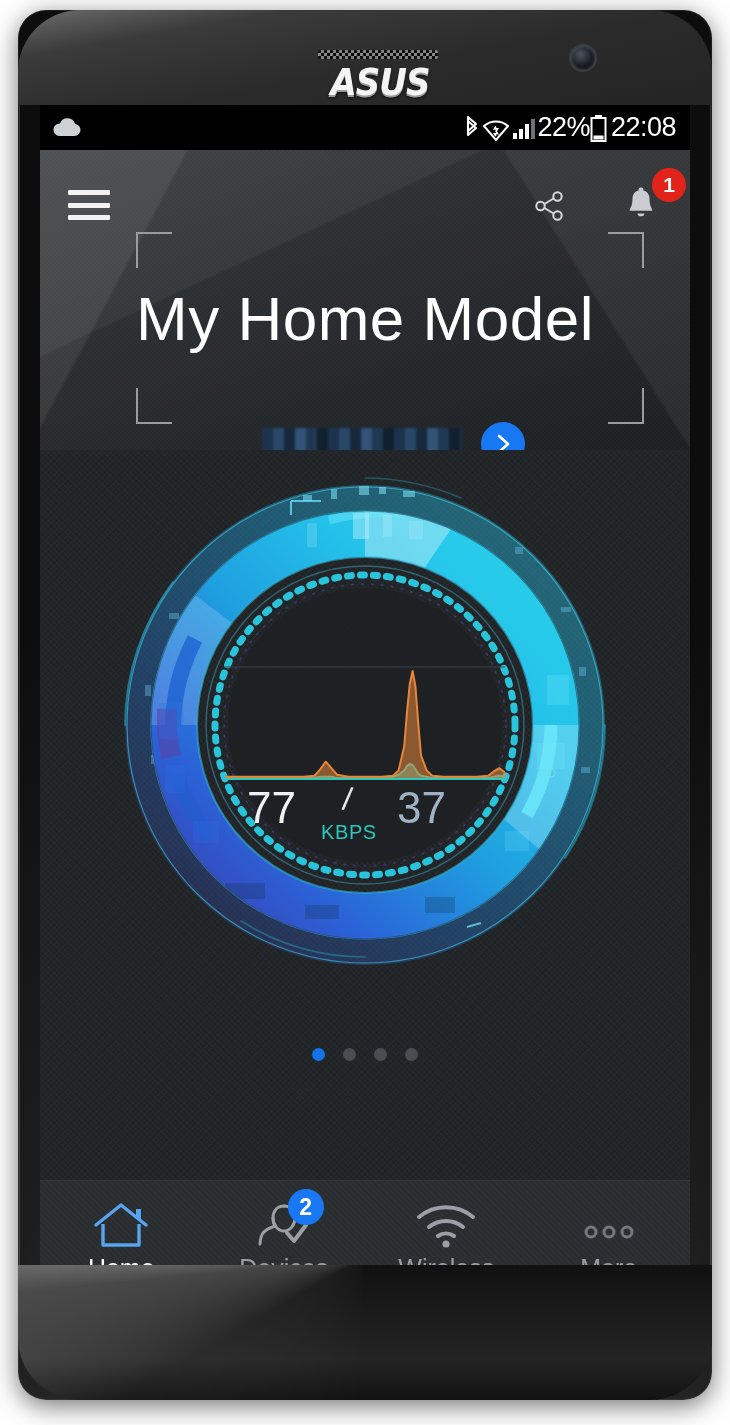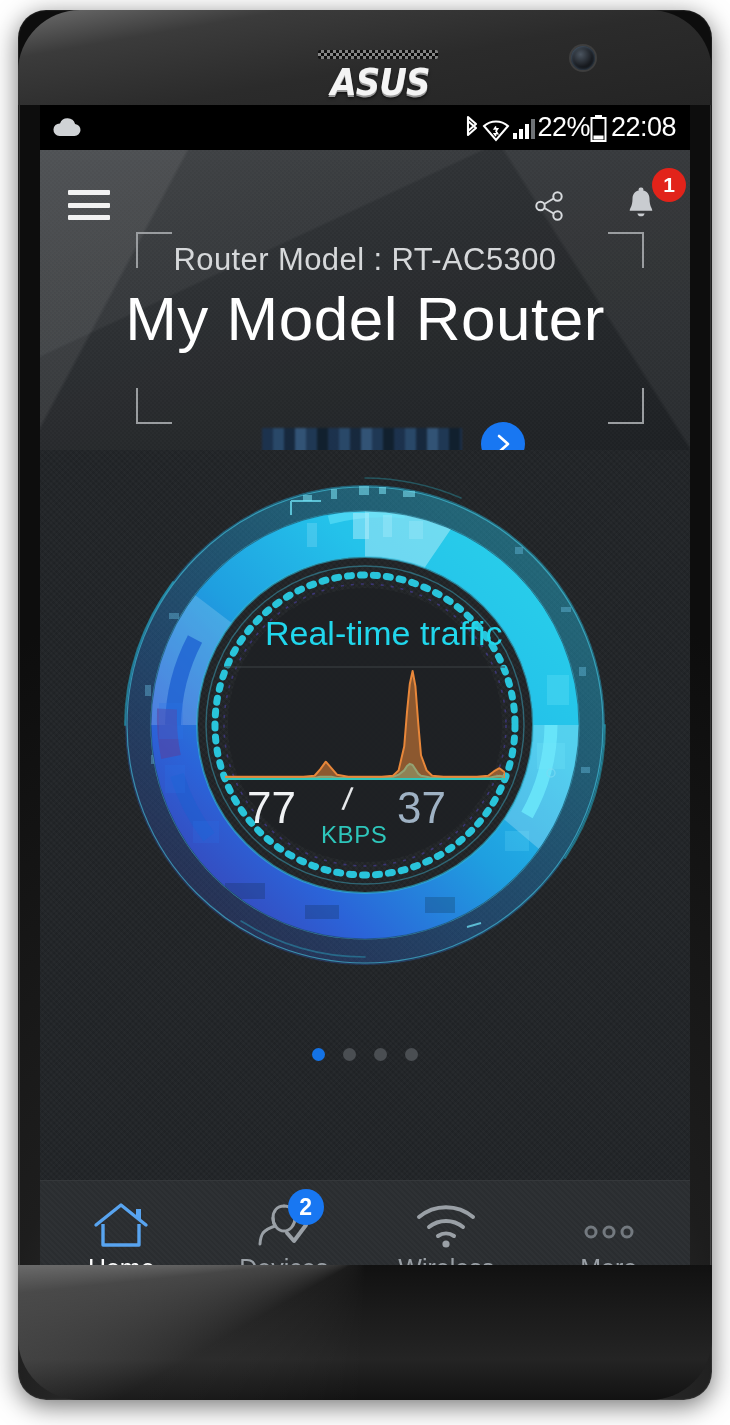--- a/index.html
+++ b/index.html
@@ -165,21 +165,21 @@
     text-align:center; color:#21d7ec; font-size:34px; font-weight:300;
     white-space:nowrap;
   }
   #chart-area { position:absolute; left:-40px; top:40px; width:280px; height:120px; }
   #chart-svg { width:100%; height:100%; display:block; }
   #speed-row {
     position:absolute; left:-40px; top:158px; width:280px; height:54px;
   }
   #speed-up   { position:absolute; left:22px;  top:0;  color:#f0f2f4; font-size:44px; font-weight:300;text-align:center; }
   #speed-slash{ position:absolute; left:118px; top:-2px; color:#e7e9eb; font-size:32px; font-weight:300; transform:rotate(8deg); }
-  #speed-unit { position:absolute; left:96px;  top:38px; color:#2ec6bb; font-size:24px; letter-spacing:.6px; }
+  #speed-unit { position:absolute; left:96px;  top:38px; color:#2ec6bb; font-size:20px; letter-spacing:.6px; }
   #speed-down { position:absolute; left:172px; top:0;  color:#9fb2c4; font-size:44px; font-weight:300; }
 
   
   #page-dots {
     position:absolute; left:0; top:598px; width:100%;
     display:flex; justify-content:center; gap:18px;
   }
   .dot { width:13px; height:13px; border-radius:50%; background:#4a4e52; }
   .dot.active { background:#1473e6; }
 
@@ -288,22 +288,21 @@
           <path d="M15.4 27.5a3.7 3.7 0 0 0 7.2 0z" fill="#c9ccd0"></path>
         </svg>
       </div>
       <div id="bell-badge">1</div>
 
       <div class="frame-corner" id="fc-tl"></div>
       <div class="frame-corner" id="fc-tr"></div>
       <div class="frame-corner" id="fc-bl"></div>
       <div class="frame-corner" id="fc-br"></div>
 
-      <div id="router-model">Router Model : RT-AC5300</div>
-      <div id="router-name">My Model Router</div>
+      <div id="router-name">My Home Model</div>
 
       <div id="redacted"></div>
 
       <div id="ip-next-btn">
         <svg width="22" height="24" viewBox="0 0 22 24">
           <path d="M7 4l9 8-9 8" fill="none" stroke="#fff" stroke-width="2.6" stroke-linecap="round" stroke-linejoin="round"></path>
         </svg>
       </div>
     </div>
 
@@ -433,21 +432,20 @@
           <circle cx="250" cy="250" r="150" fill="none" stroke="#2ad6ee" stroke-width="7" stroke-dasharray="4 9" stroke-linecap="round" opacity=".9"></circle>
           <circle cx="250" cy="250" r="141" fill="none" stroke="#4a3f9e" stroke-width="1.6" stroke-dasharray="3 7" opacity=".65"></circle>
 
           <circle cx="250" cy="250" r="137" fill="#1e2124" opacity=".92"></circle>
           <circle cx="250" cy="250" r="214" fill="none" stroke="#1c3c52" stroke-width="1" opacity=".5"></circle>
 
           <circle cx="436" cy="298" r="4" fill="none" stroke="#7adcf2" stroke-width="1.4" opacity=".7"></circle>
         </svg>
 
         <div id="traffic-panel">
-          <div id="traffic-title">Real-time traffic</div>
 
           <div id="chart-area">
             <svg id="chart-svg" viewBox="0 0 280 120" preserveAspectRatio="none">
               <line x1="0" y1="2" x2="280" y2="2" stroke="#3d4346" stroke-width="1"></line>
               <g id="chart-series">
                   <path d="M 0 114 L 0.00 112.92 L 11.20 112.92 L 22.40 112.92 L 33.60 112.92 L 44.80 112.92 L 56.00 112.92 L 67.20 112.92 L 78.40 112.92 L 89.60 112.92 L 95.20 111.84 L 100.80 111.84 L 106.40 111.84 L 112.00 112.92 L 123.20 112.92 L 134.40 112.92 L 145.60 112.92 L 156.80 112.92 L 168.00 111.84 L 173.60 109.68 L 179.20 105.36 L 182.00 101.04 L 184.80 98.88 L 187.60 99.96 L 190.40 104.28 L 193.20 108.60 L 196.00 110.76 L 201.60 111.84 L 207.20 112.92 L 218.40 112.92 L 229.60 112.92 L 240.80 112.92 L 252.00 112.92 L 263.20 112.92 L 268.80 111.84 L 274.40 110.76 L 280.00 111.84 L 280 114 Z" fill="#2ec6bb" fill-opacity="0.55" stroke="#2ec6bb" stroke-width="2" stroke-linejoin="round" vector-effect="non-scaling-stroke"></path>
                   <path d="M 0 114 L 0.00 111.84 L 11.20 111.84 L 22.40 111.84 L 33.60 111.84 L 44.80 111.84 L 56.00 111.84 L 67.20 111.84 L 78.40 111.84 L 89.60 110.76 L 95.20 104.28 L 100.80 96.72 L 106.40 103.20 L 112.00 109.68 L 123.20 111.84 L 134.40 111.84 L 145.60 111.84 L 156.80 111.84 L 168.00 110.76 L 173.60 105.36 L 179.20 81.60 L 182.00 47.04 L 184.80 18.96 L 187.60 6.00 L 190.40 21.12 L 193.20 57.84 L 196.00 90.24 L 201.60 105.36 L 207.20 110.76 L 218.40 111.84 L 229.60 111.84 L 240.80 111.84 L 252.00 111.84 L 263.20 110.76 L 268.80 106.44 L 274.40 103.20 L 280.00 107.52 L 280 114 Z" fill="#e8873a" fill-opacity="0.55" stroke="#e8873a" stroke-width="2" stroke-linejoin="round" vector-effect="non-scaling-stroke"></path>
                 </g>
               <line x1="0" y1="114" x2="280" y2="114" stroke="#2ec6bb" stroke-width="2"></line>
             </svg>

